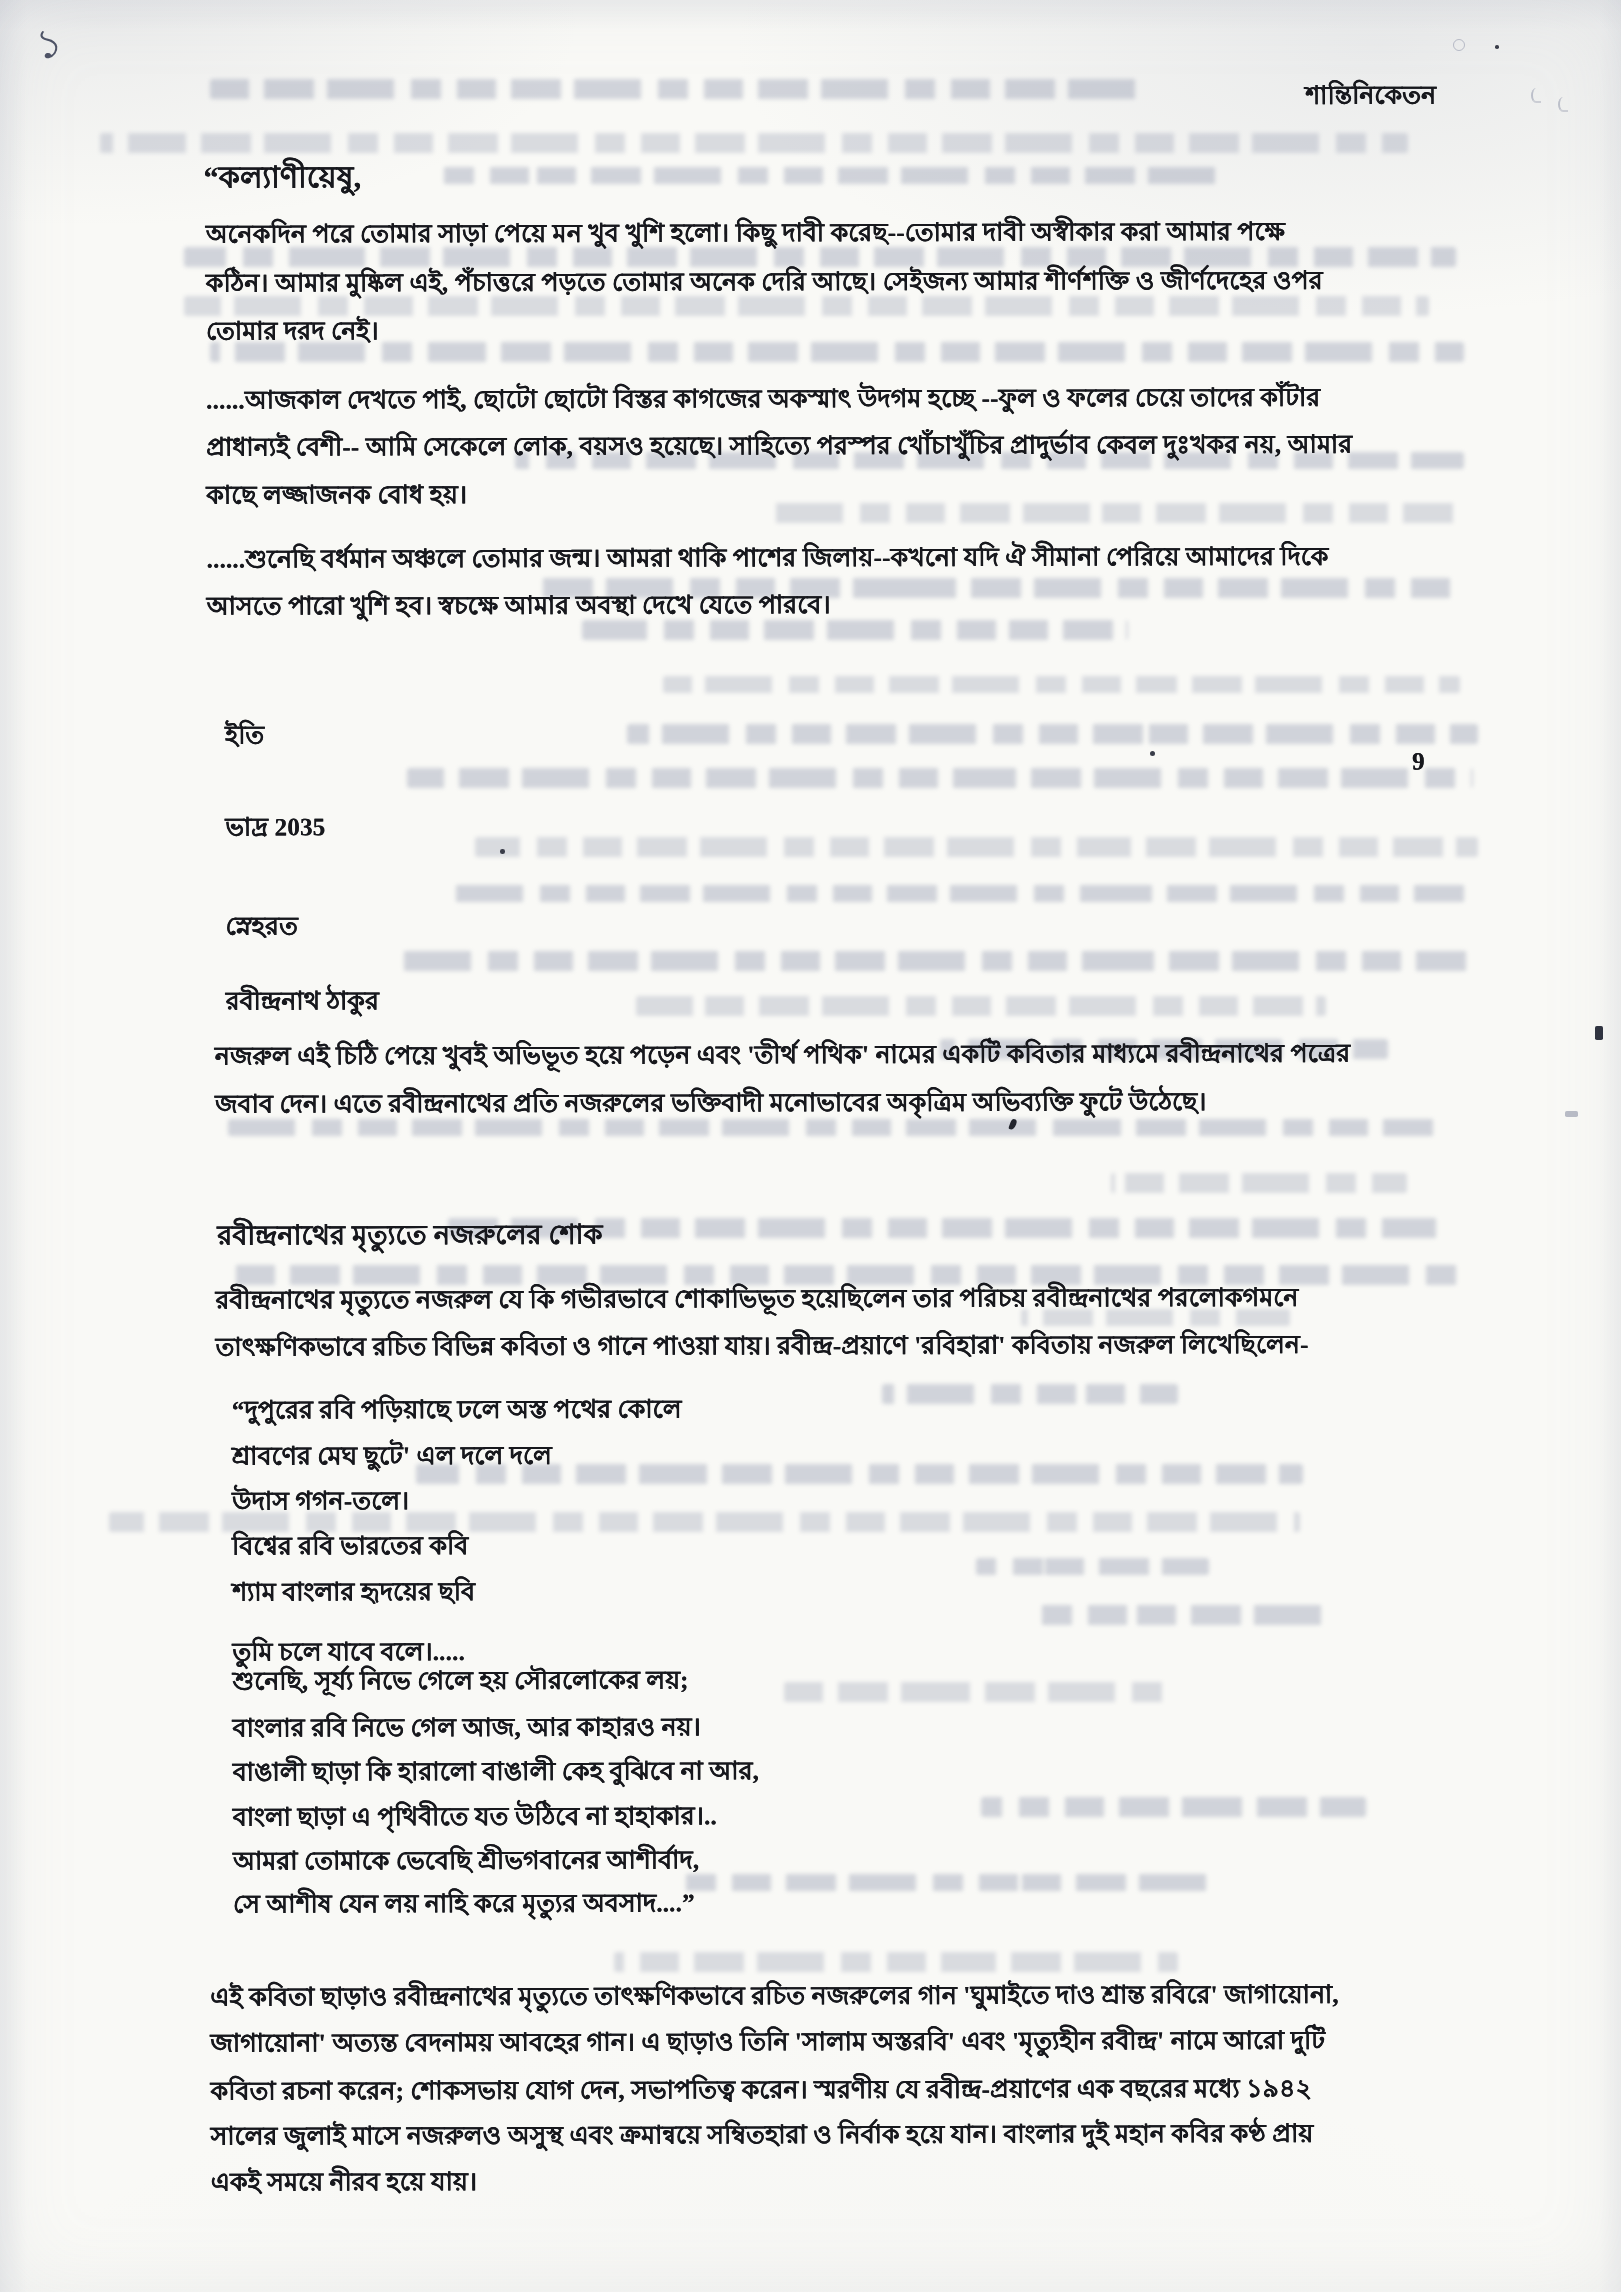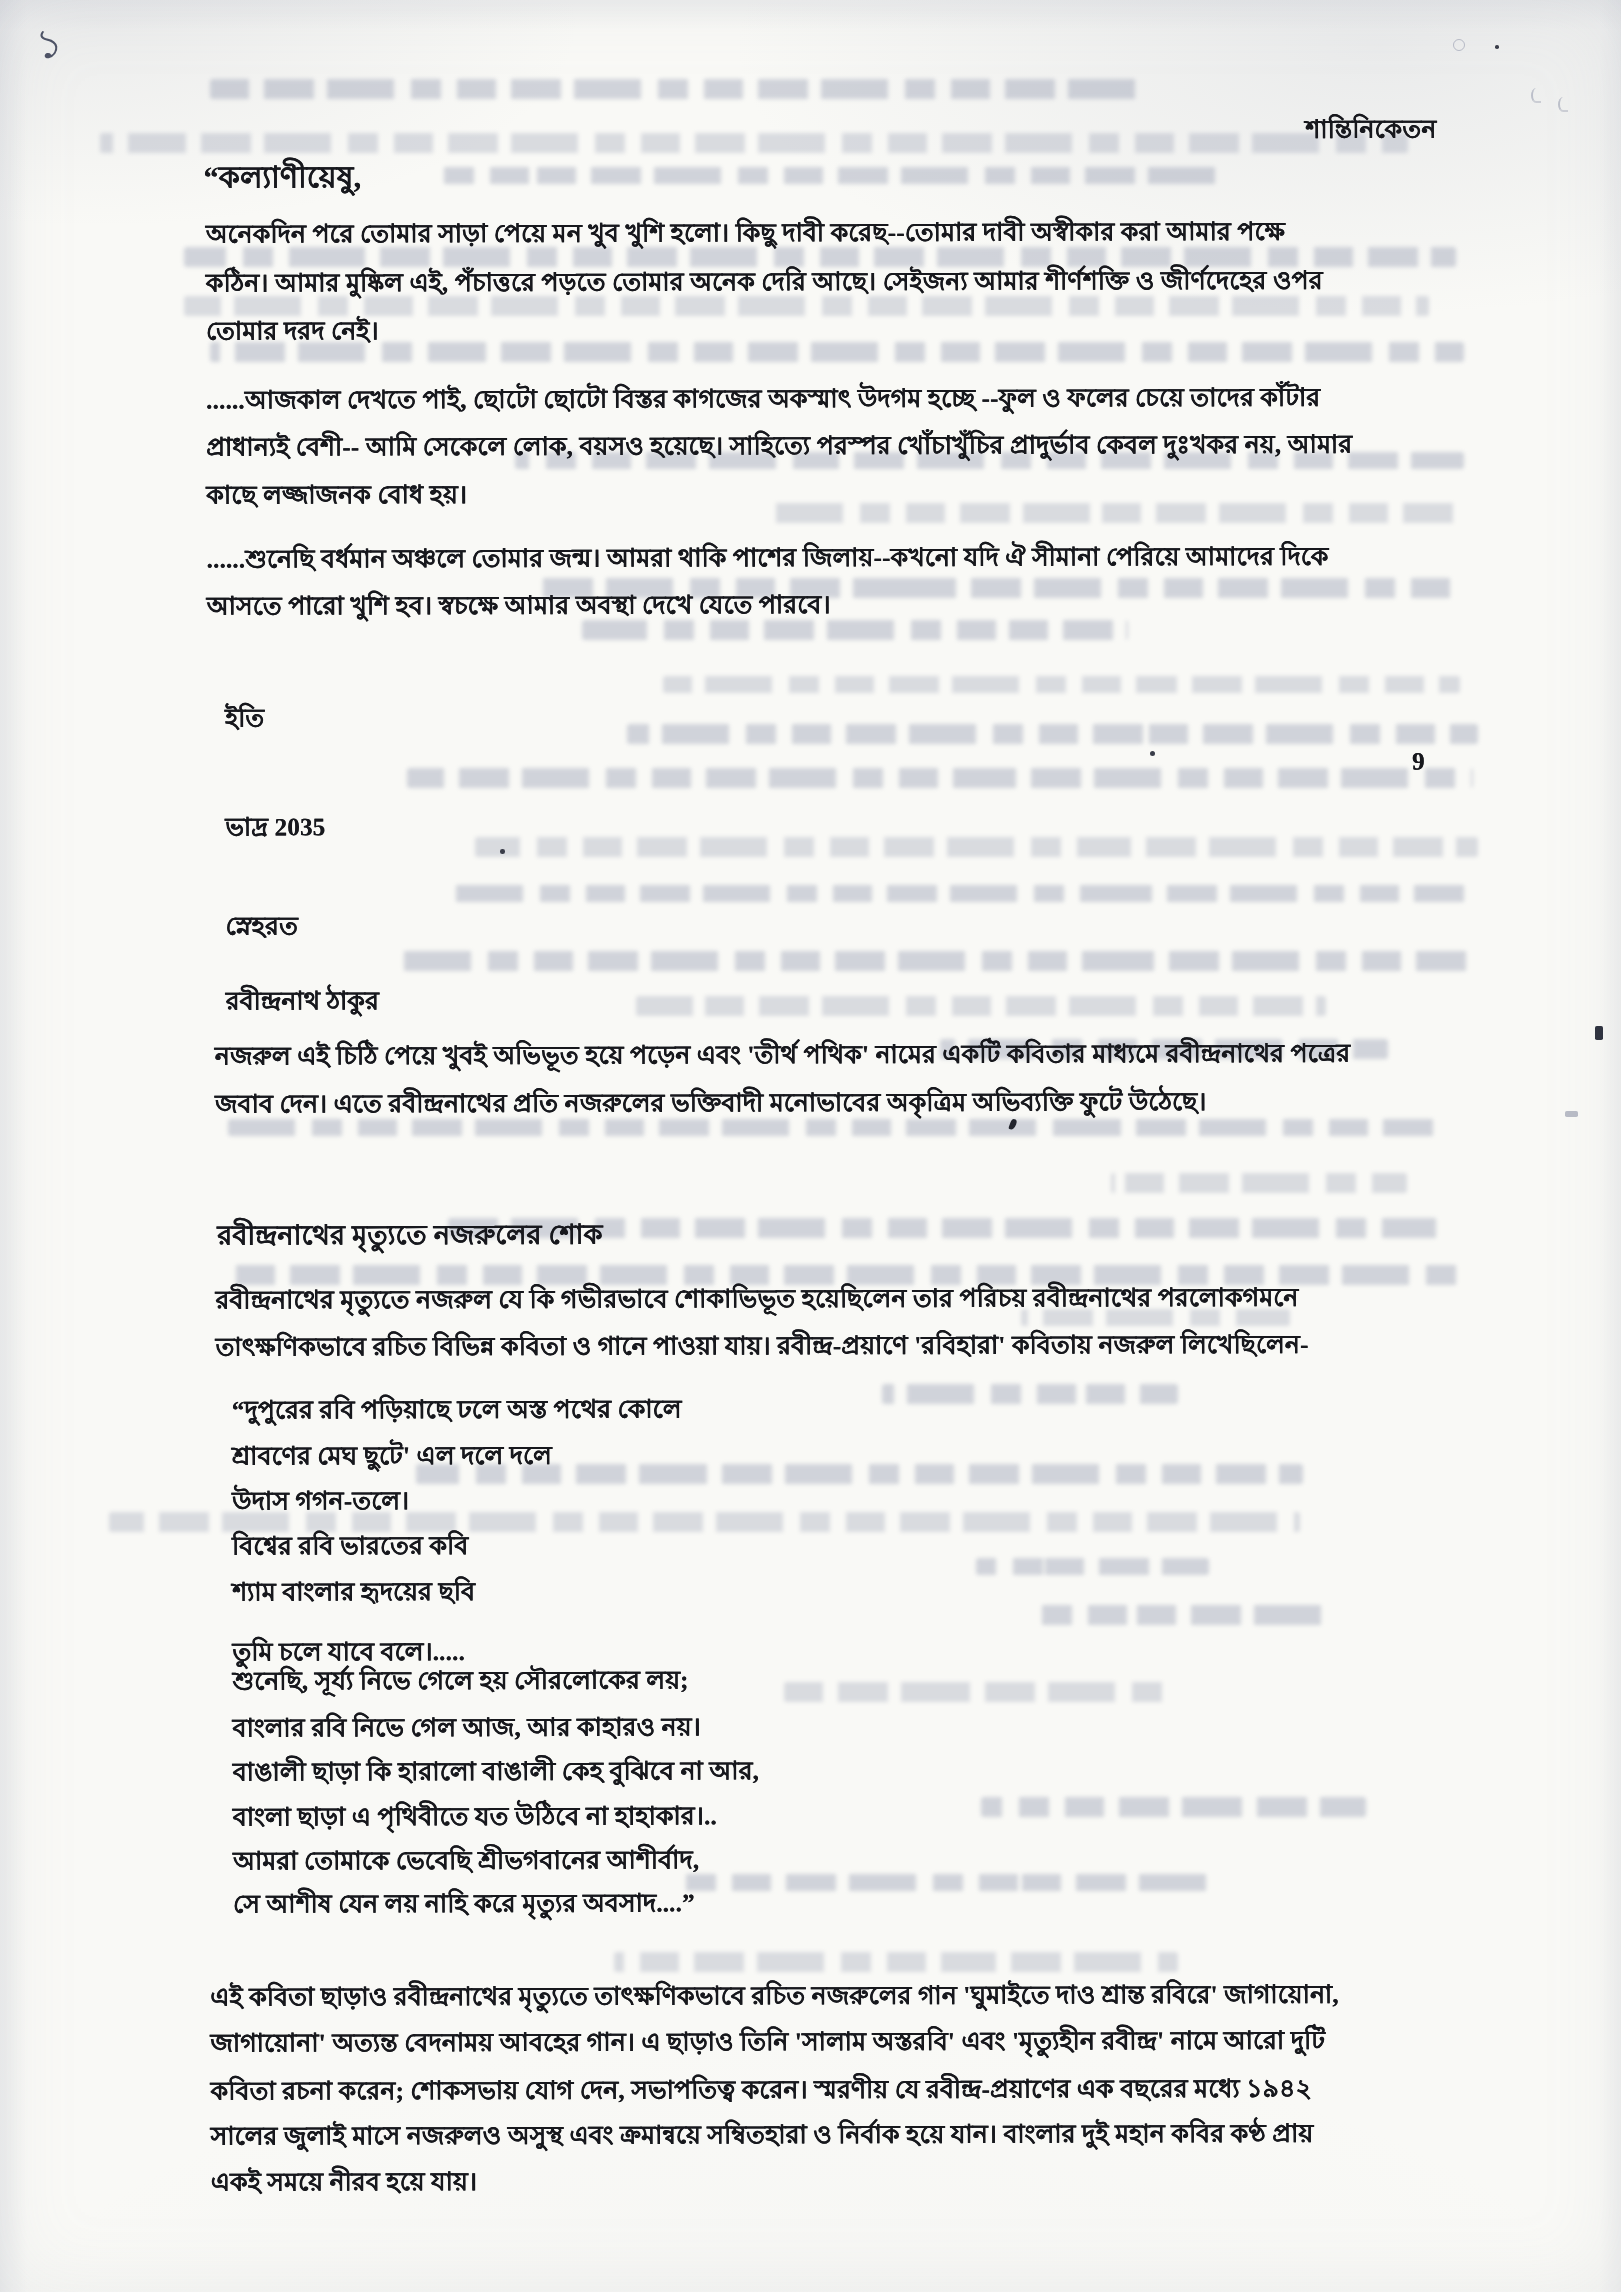--- a/index.html
+++ b/index.html
@@ -109,36 +109,36 @@
       <div class="speck ring" style="left: 1453px; top: 39px; width: 9.9px; height: 9.9px;"></div>
       <div class="speck dot" style="left: 1495px; top: 45px; width: 3.6px; height: 3.6px;"></div>
       <div class="speck arc" style="left: 1531px; top: 88px; width: 8px; height: 12.5px;"></div>
       <div class="speck arc" style="left: 1558px; top: 97px; width: 8px; height: 12.5px;"></div>
     </div>
 
   <div class="textlayer">
 
     <div class="hand">১</div>
 
-    <div class="txt" style="left:1308px;top:77px;margin-top:34px;">শান্তিনিকেতন</div>
+    <div class="txt" style="left:1308px;top:77px;">শান্তিনিকেতন</div>
 
     <div class="txt big" style="left:206px;top:152px;">“কল্যাণীয়েষু,</div>
 
     <div class="txt" style="left:208px;top:213px;">অনেকদিন পরে তোমার সাড়া পেয়ে মন খুব খুশি হলো। কিছু দাবী করেছ--তোমার দাবী অস্বীকার করা আমার পক্ষে</div>
     <div class="txt" style="left:208px;top:262px;">কঠিন। আমার মুষ্কিল এই, পঁচাত্তরে পড়তে তোমার অনেক দেরি আছে। সেইজন্য আমার শীর্ণশক্তি ও জীর্ণদেহের ওপর</div>
     <div class="txt" style="left:208px;top:310px;">তোমার দরদ নেই।</div>
 
     <div class="txt" style="left:208px;top:379px;">......আজকাল দেখতে পাই, ছোটো ছোটো বিস্তর কাগজের অকস্মাৎ উদগম হচ্ছে --ফুল ও ফলের চেয়ে তাদের কাঁটার</div>
     <div class="txt" style="left:208px;top:426px;">প্রাধান্যই বেশী-- আমি সেকেলে লোক, বয়সও হয়েছে। সাহিত্যে পরস্পর খোঁচাখুঁচির প্রাদুর্ভাব কেবল দুঃখকর নয়, আমার</div>
     <div class="txt" style="left:208px;top:474px;">কাছে লজ্জাজনক বোধ হয়।</div>
 
     <div class="txt" style="left:208px;top:538px;">......শুনেছি বর্ধমান অঞ্চলে তোমার জন্ম। আমরা থাকি পাশের জিলায়--কখনো যদি ঐ সীমানা পেরিয়ে আমাদের দিকে</div>
     <div class="txt" style="left:208px;top:585px;">আসতে পারো খুশি হব। স্বচক্ষে আমার অবস্থা দেখে যেতে পারবে।</div>
 
-    <div class="txt" style="left:226px;top:697px;font-family:Liberation Mono, monospace;">ইতি</div>
+    <div class="txt" style="left:226px;top:714px;font-family:Liberation Mono, monospace;">ইতি</div>
     <div class="txt" style="left:1413px;top:749px;">9</div>
     <div class="txt" style="left:226px;top:806px;">ভাদ্র 2035</div>
     <div class="txt" style="left:226px;top:905px;text-align:center;">স্নেহরত</div>
     <div class="txt" style="left:226px;top:952px;margin-top:28px;">রবীন্দ্রনাথ ঠাকুর</div>
 
     <div class="txt" style="left:215px;top:1035px;">নজরুল এই চিঠি পেয়ে খুবই অভিভূত হয়ে পড়েন এবং 'তীর্থ পথিক' নামের একটি কবিতার মাধ্যমে রবীন্দ্রনাথের পত্রের</div>
     <div class="txt" style="left:215px;top:1083px;">জবাব দেন। এতে রবীন্দ্রনাথের প্রতি নজরুলের ভক্তিবাদী মনোভাবের অকৃত্রিম অভিব্যক্তি ফুটে উঠেছে।</div>
 
     <div class="txt heading" style="left:217px;top:1213px;">রবীন্দ্রনাথের মৃত্যুতে নজরুলের শোক</div>
 

